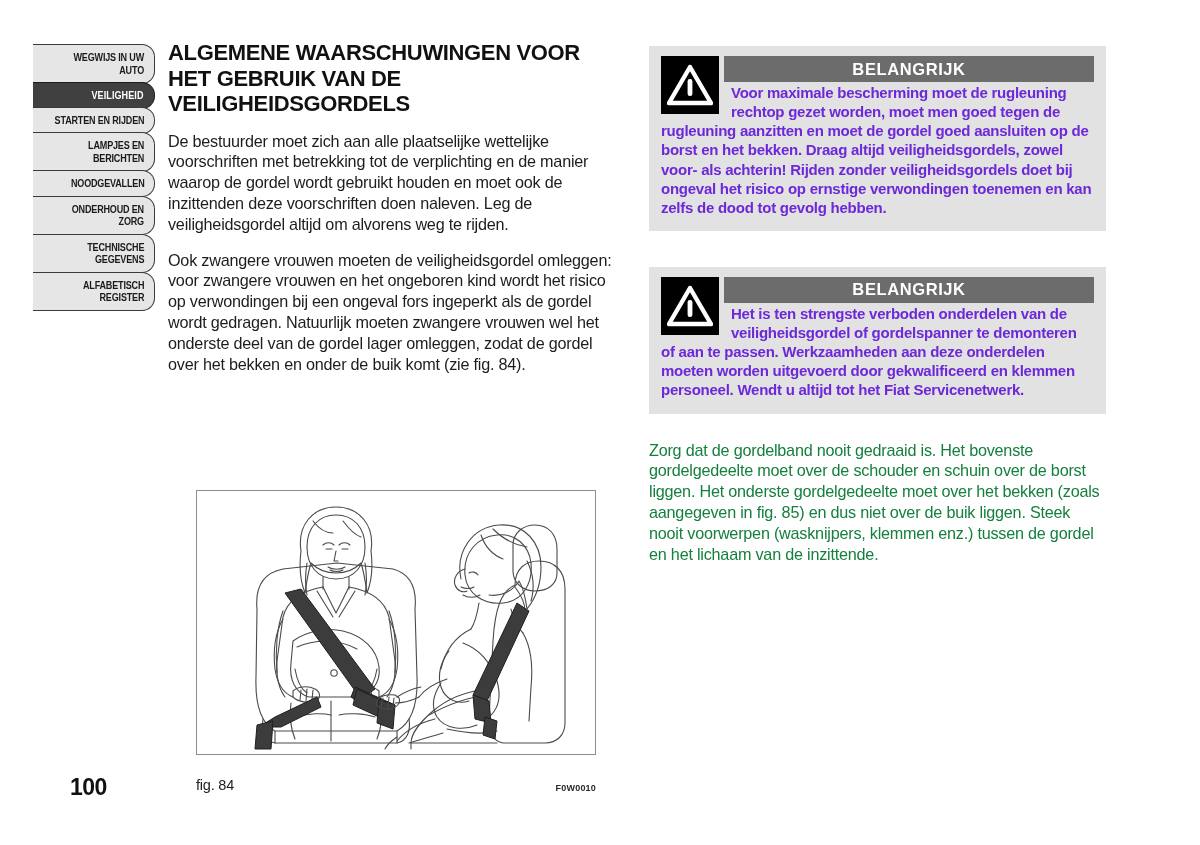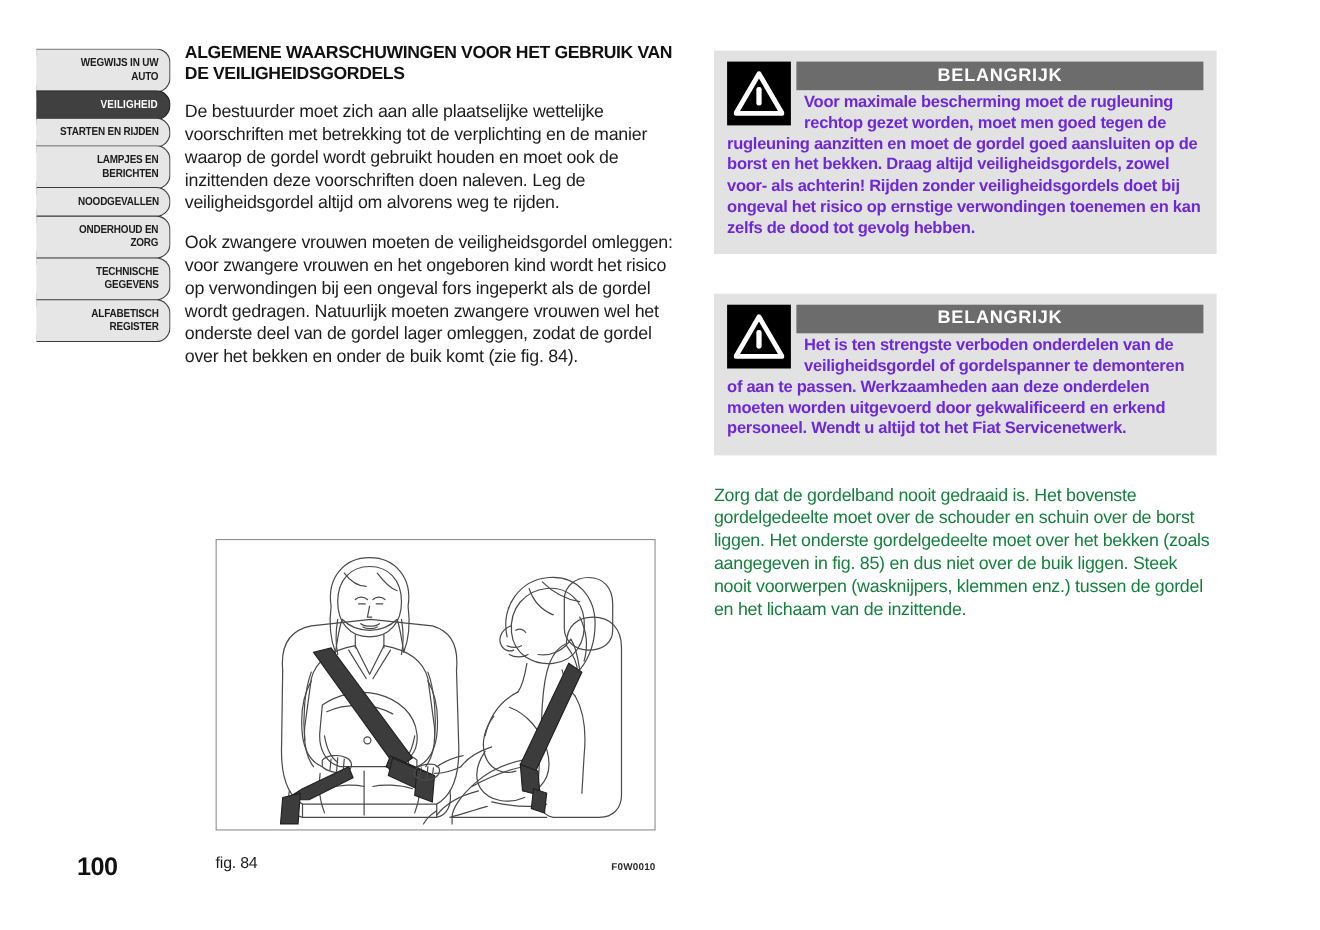--- a/index.html
+++ b/index.html
@@ -70,21 +70,21 @@
 
   
   #col-left {
     position: absolute;
     left: 168px;
     top: 40px;
     width: 452px;
   }
   h1#main-title {
     margin: 0 0 14px 0;
-    font-size: 16px;
+    font-size: 22px;
     line-height: 1.16;
     font-weight: 700;
     letter-spacing: -0.35px;
     color: #111;
   }
   .body-par {
     margin: 0 0 15px 0;
     font-size: 16.2px;
     line-height: 1.285;
     letter-spacing: -0.22px;
@@ -415,17 +415,17 @@
       <div class="warn-icon">
         <svg width="46" height="42" viewBox="0 0 46 42" xmlns="http://www.w3.org/2000/svg">
           <path d="M23 3 L44 39 L2 39 Z" fill="none" stroke="#ffffff" stroke-width="4.4" stroke-linejoin="round"></path>
           <rect x="20.6" y="15" width="4.8" height="17" rx="2.2" fill="#ffffff"></rect>
         </svg>
       </div>
       <div class="warn-banner">
         <span class="warn-banner-text">BELANGRIJK</span>
       </div>
     </div>
-    <div class="warn-body"><span class="lead-pad"></span><span>Het is ten strengste verboden onderdelen van de veiligheidsgordel of gordelspanner te demonteren of aan te passen. Werkzaamheden aan deze onderdelen moeten worden uitgevoerd door gekwalificeerd en erkend personeel. Wendt u altijd tot het Fiat Servicenetwerk.</span></div>
+    <div class="warn-body"><span class="lead-pad"></span><span>Het is ten strengste verboden onderdelen van de veiligheidsgordel of gordelspanner te demonteren of aan te passen. Werkzaamheden aan deze onderdelen moeten worden uitgevoerd door gekwalificeerd en klemmen personeel. Wendt u altijd tot het Fiat Servicenetwerk.</span></div>
   </div>
 
   <p id="right-par">Zorg dat de gordelband nooit gedraaid is. Het bovenste gordelgedeelte moet over de schouder en schuin over de borst liggen. Het onderste gordelgedeelte moet over het bekken (zoals aangegeven in fig. 85) en dus niet over de buik liggen. Steek nooit voorwerpen (wasknijpers, klemmen enz.) tussen de gordel en het lichaam van de inzittende.</p>
 </div>
 
 </body></html>

